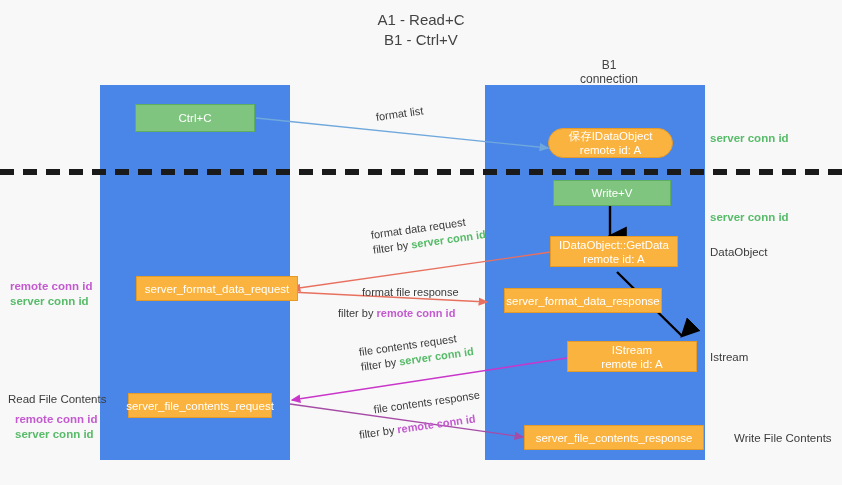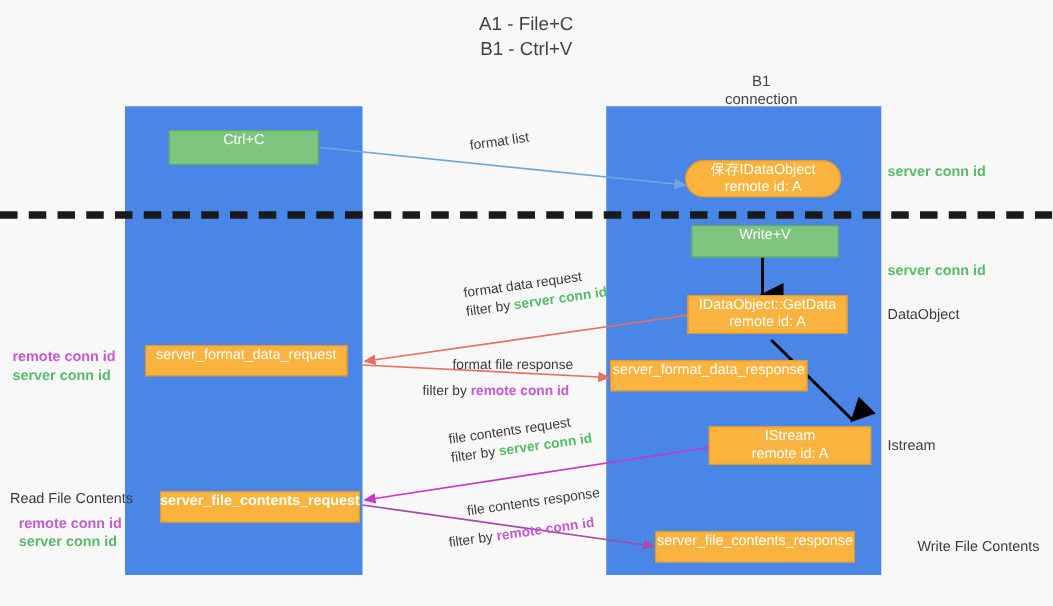--- a/index.html
+++ b/index.html
@@ -43,21 +43,21 @@
   .lane {
     position: absolute;
     background: #4a86e8;
   }
   .node {
     position: absolute;
     box-sizing: border-box;
     display: flex;
     flex-direction: column;
     align-items: center;
-    justify-content: flex-start;
+    justify-content: center;
     text-align: center;
     color: #ffffff;
     font-size: 11.5px;
     line-height: 14px;
   }
   .node.green {
     background: #7fc57f;
     border: 1px solid #5fae5f;
   }
   .node.orange {
@@ -80,21 +80,21 @@
     white-space: nowrap;
   }
   .rot-8 { transform: rotate(-8deg); transform-origin: left top; }
 </style>
 </head>
 <body>
 
 <div id="canvas">
 
   <div class="title">
-    <div>A1 - File+C</div>
+    <div>A1 - Read+C</div>
     <div>B1 - Ctrl+V</div>
   </div>
 
   <div class="col-head" style="left:499px; top:58px; width:220px;">
     <div>B1</div>
     <div>connection</div>
   </div>
 
   <div class="lane" style="left:100px; top:85px; width:190px; height:375px;"></div>
   <div class="lane" style="left:485px; top:85px; width:220px; height:375px;"></div>
@@ -149,33 +149,33 @@
   <div class="node orange" style="left:550px; top:236px; width:128px; height:31px;">
     <span>IDataObject::GetData</span>
     <span>remote id: A</span>
   </div>
 
   <div class="node orange" style="left:567px; top:341px; width:130px; height:31px;">
     <span>IStream</span>
     <span>remote id: A</span>
   </div>
 
-  <div class="node orange" style="left:116px; top:276px; width:162px; height:25px;">
+  <div class="node orange" style="left:136px; top:276px; width:162px; height:25px;">
     <span>server_format_data_request</span>
   </div>
 
-  <div class="node orange" style="left:488px; top:288px; width:158px; height:25px;">
+  <div class="node orange" style="left:504px; top:288px; width:158px; height:25px;">
     <span>server_format_data_response</span>
   </div>
 
-  <div class="node orange" style="left:128px; top:393px; width:160px; height:25px;font-weight:bold;">
+  <div class="node orange" style="left:128px; top:393px; width:144px; height:25px;">
     <span>server_file_contents_request</span>
   </div>
 
-  <div class="node orange" style="left:524px; top:425px; width:160px; height:25px;">
+  <div class="node orange" style="left:524px; top:425px; width:180px; height:25px;">
     <span>server_file_contents_response</span>
   </div>
 
   <div class="edge-label rot-8" style="left:375px; top:110px;">
     <span>format list</span>
   </div>
 
   <div class="edge-label rot-8" style="left:370px; top:228px;">
     <div>format data request</div>
     <div>

